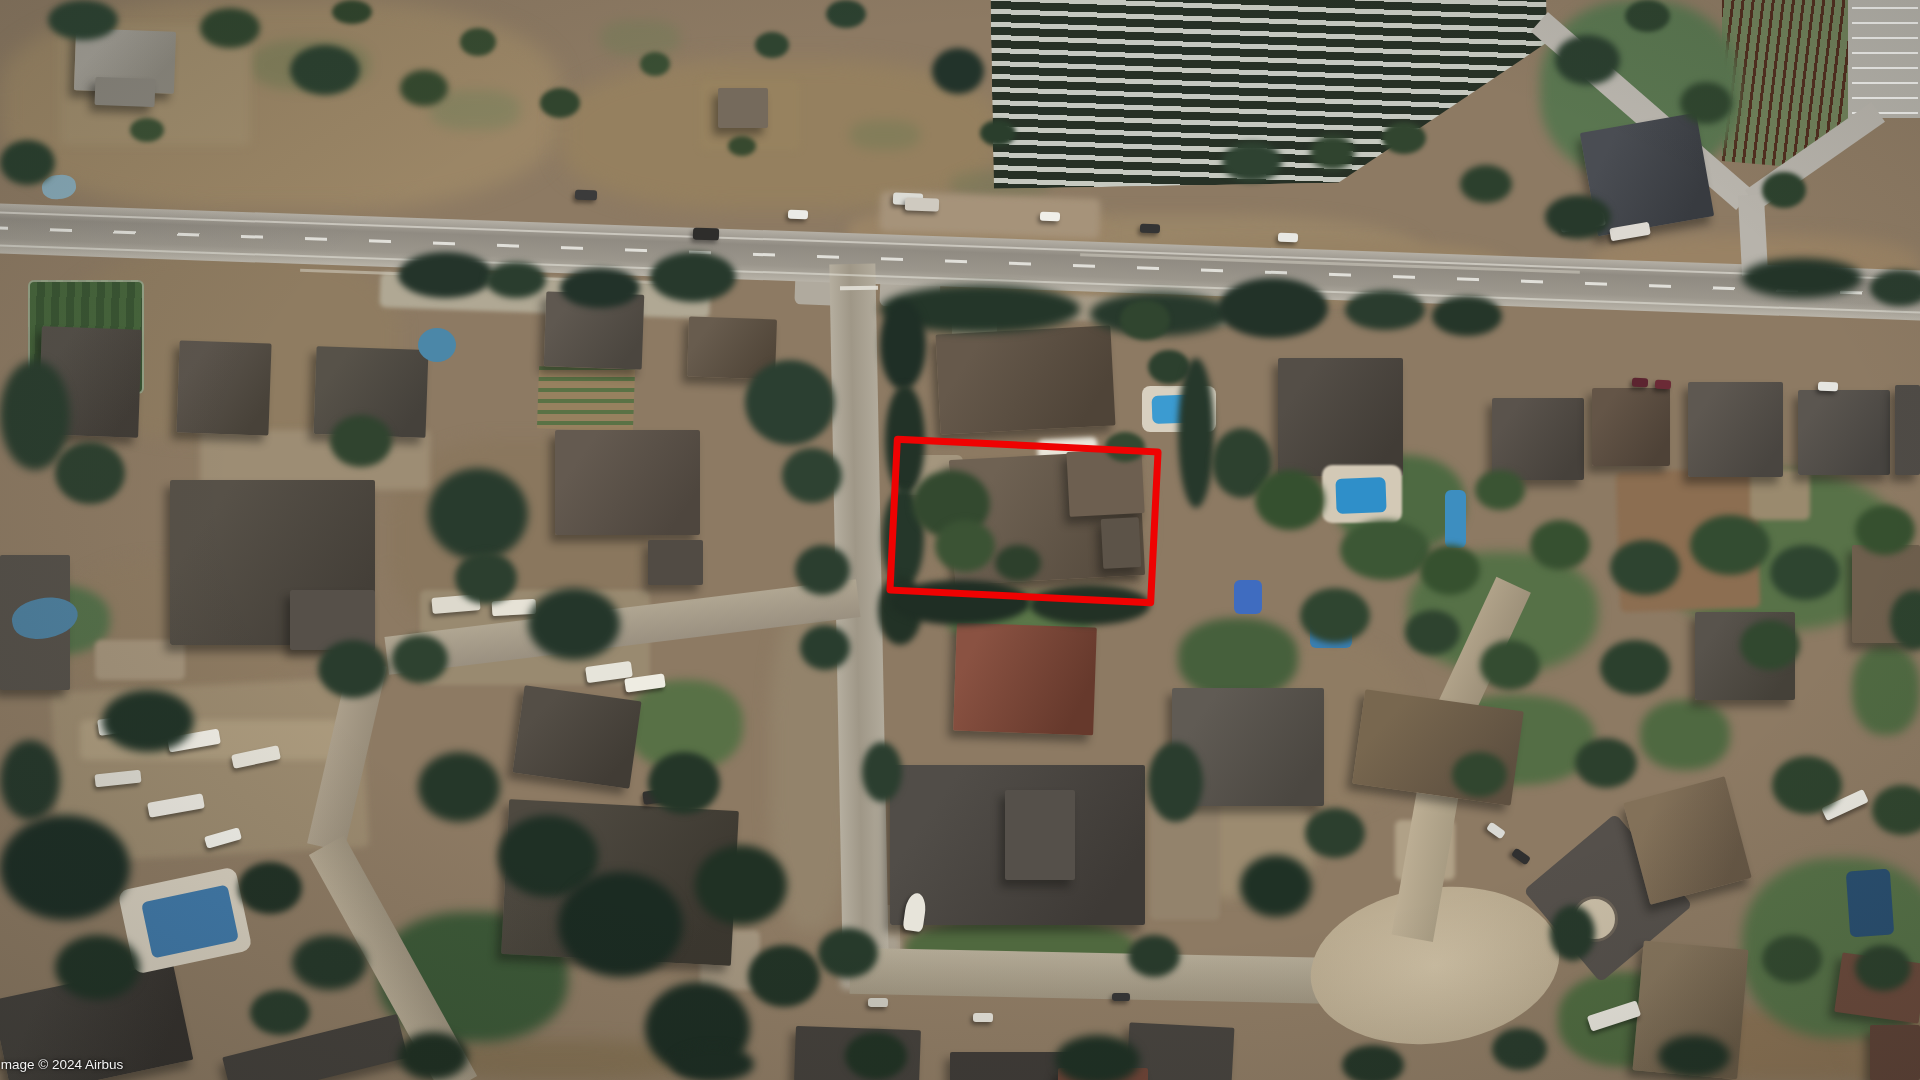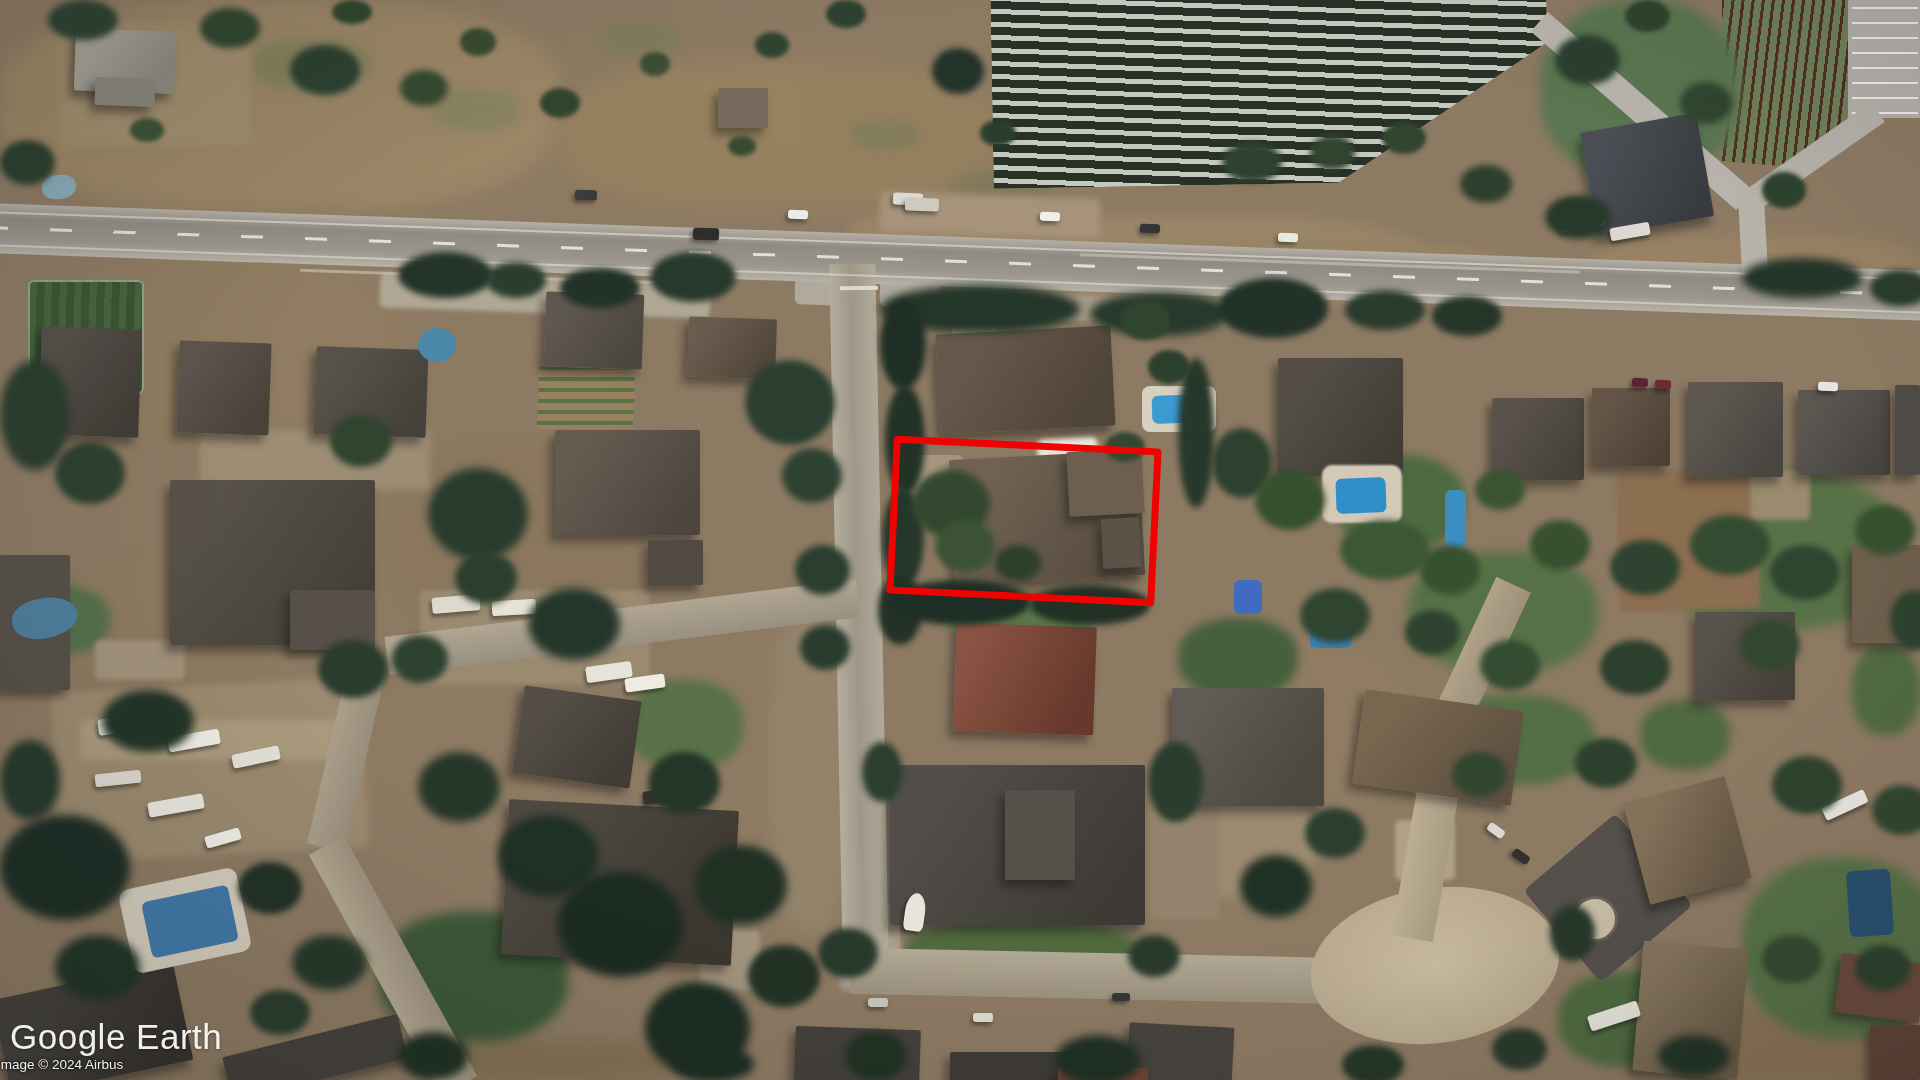--- a/index.html
+++ b/index.html
@@ -307,15 +307,14 @@
       <div class="el trees" style="left: 1855px; top: 945px; width: 56px; height: 46px; z-index: 10; background: rgb(45, 65, 45); filter: blur(3px);"></div>
       <div class="el trees" style="left: 1762px; top: 935px; width: 60px; height: 48px; z-index: 10; background: rgb(51, 74, 48); filter: blur(3px);"></div>
       <div class="el trees" style="left: 1550px; top: 905px; width: 45px; height: 56px; z-index: 10; background: rgb(39, 57, 43); filter: blur(3px);"></div>
       <div class="el trees" style="left: 1305px; top: 808px; width: 60px; height: 50px; z-index: 10; background: rgb(44, 63, 46); filter: blur(3px);"></div>
       <div class="el trees" style="left: 1452px; top: 752px; width: 55px; height: 45px; z-index: 10; background: rgb(49, 70, 47); filter: blur(3px);"></div>
       <div class="el trees" style="left: 1148px; top: 742px; width: 55px; height: 80px; z-index: 10; background: rgb(42, 61, 46); filter: blur(3px);"></div>
       <div class="el trees" style="left: 862px; top: 742px; width: 40px; height: 60px; z-index: 10; background: rgb(43, 62, 47); filter: blur(3px);"></div>
     </div>
   <div id="vignette"></div>
   <div id="highlight" style="left: 890px; top: 442px; width: 268px; height: 158px; border: 7px solid rgb(239, 2, 2); transform: rotate(2.8deg);"></div>
-  <div id="logo">Google Earth</div>
   <div id="attribution">Image © 2024 Airbus</div>
 </div>
 
 </body></html>

